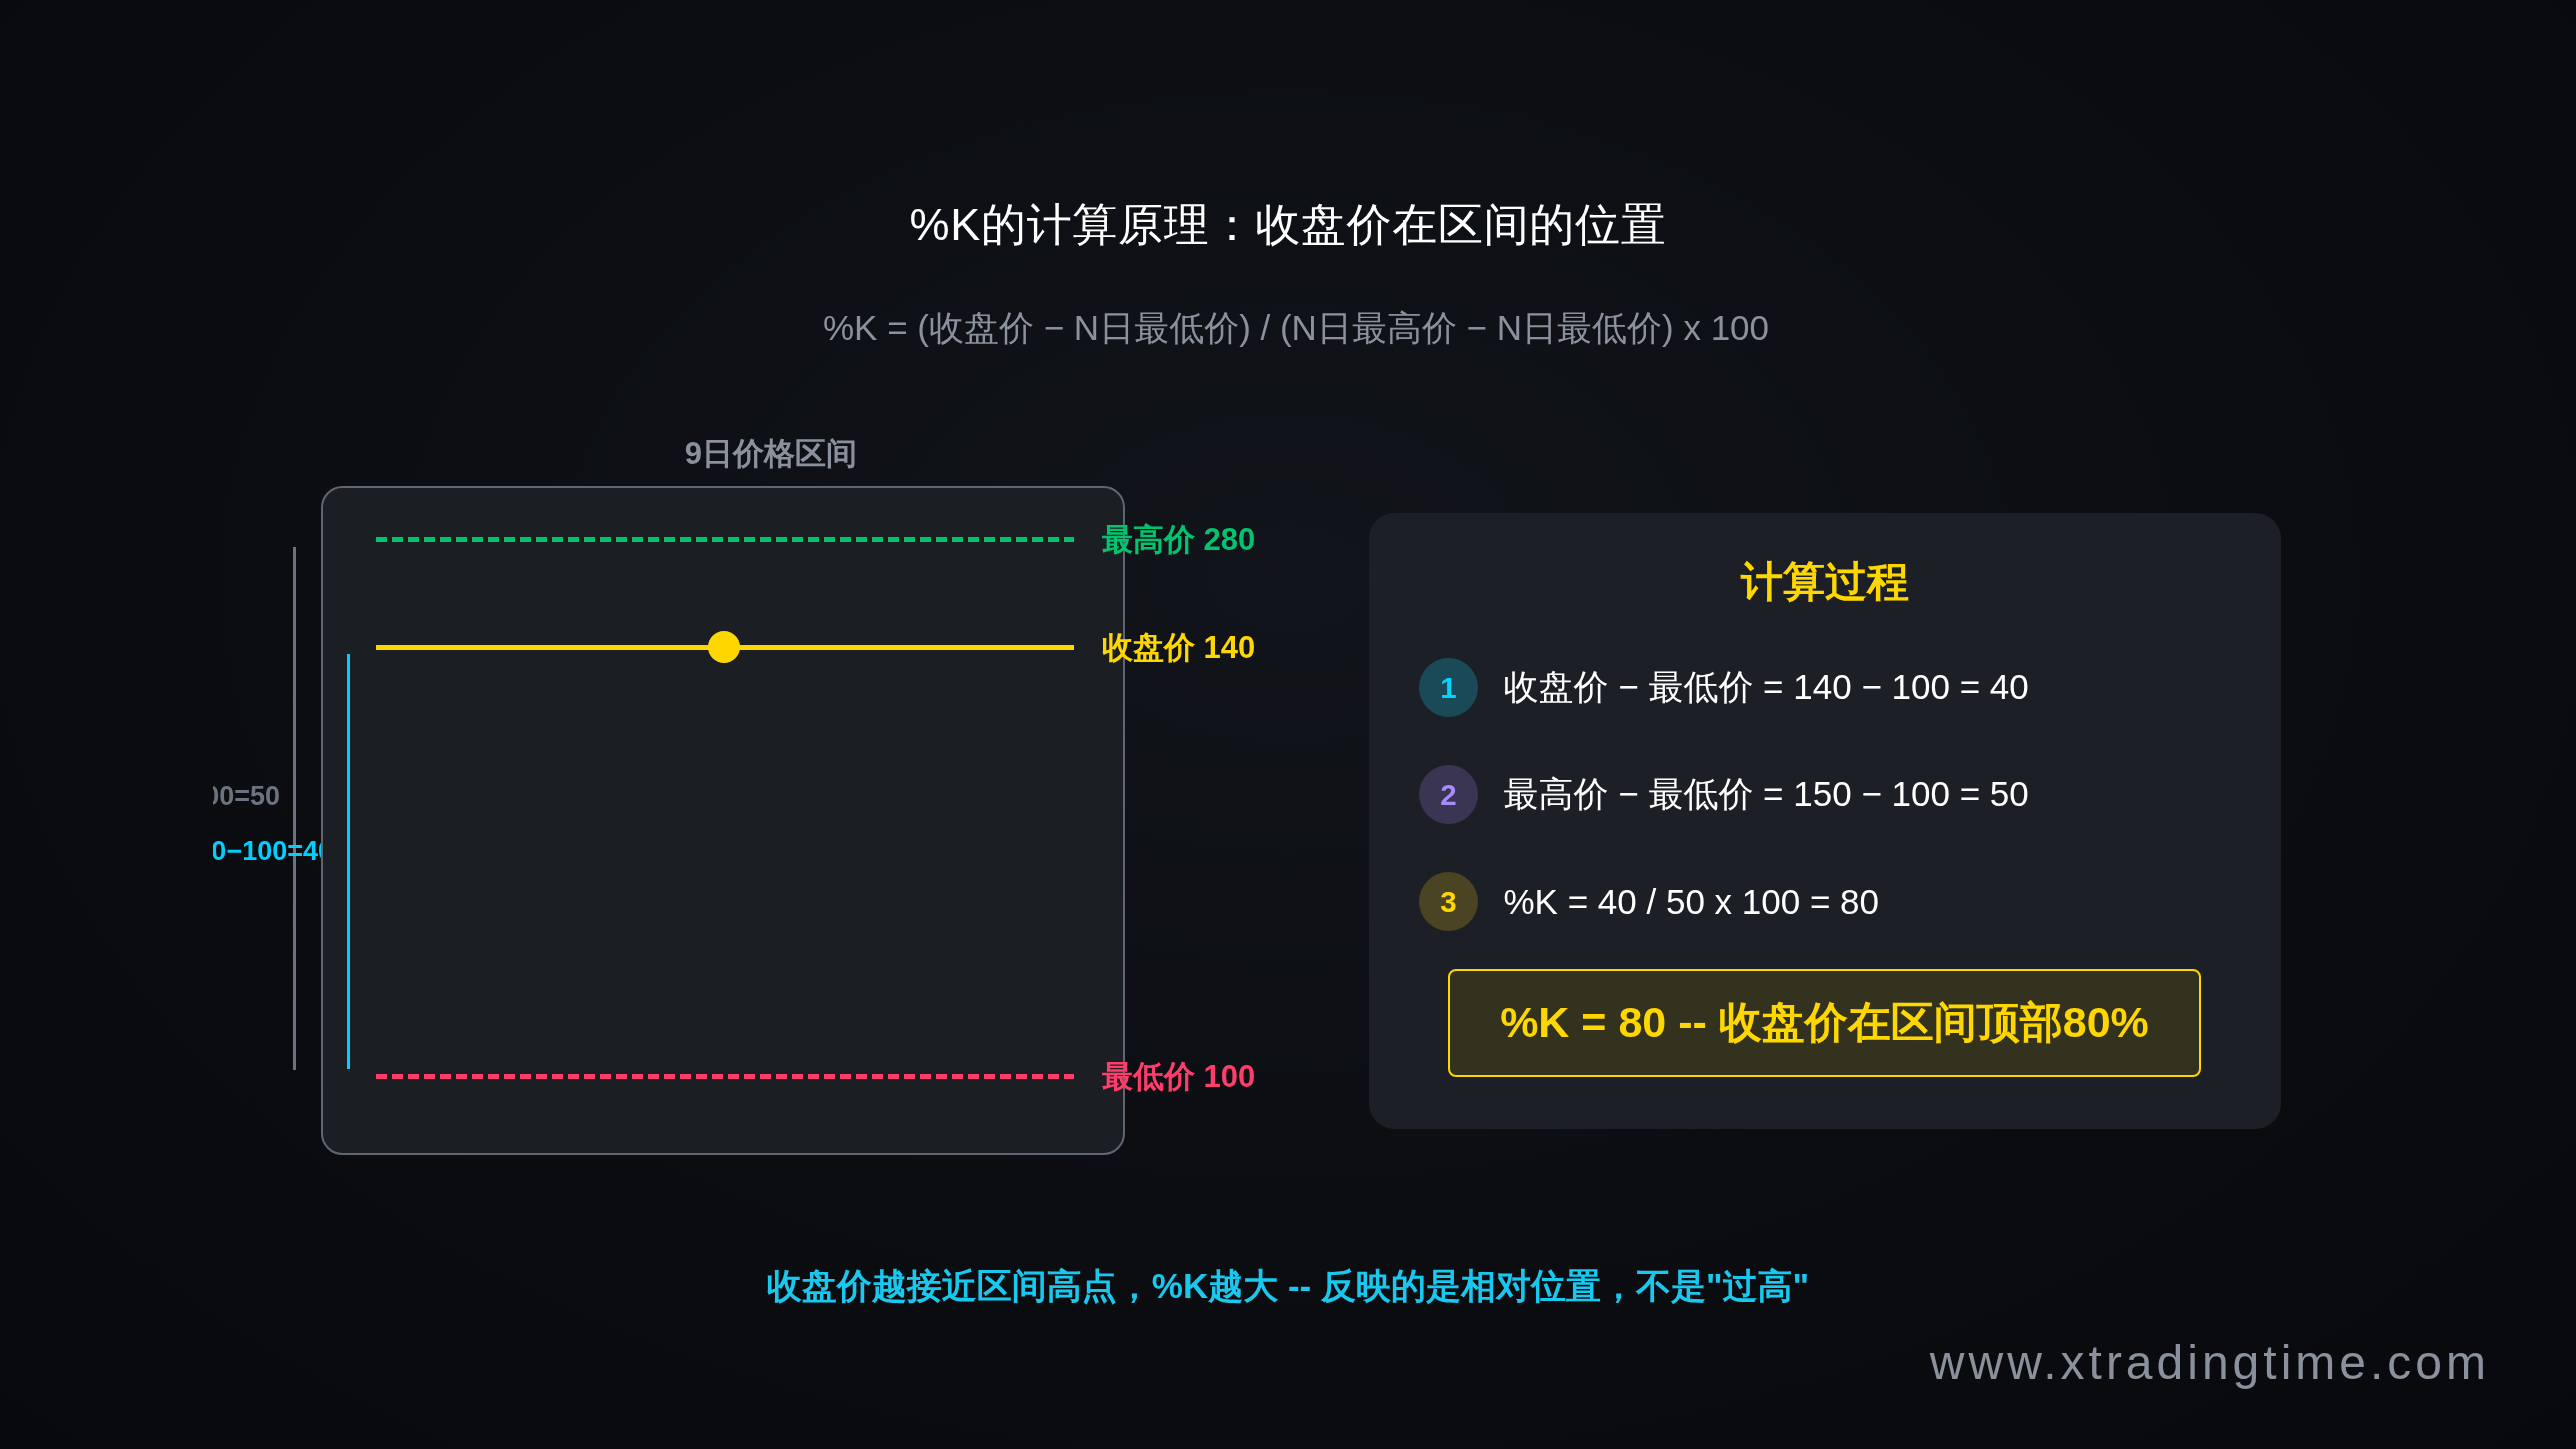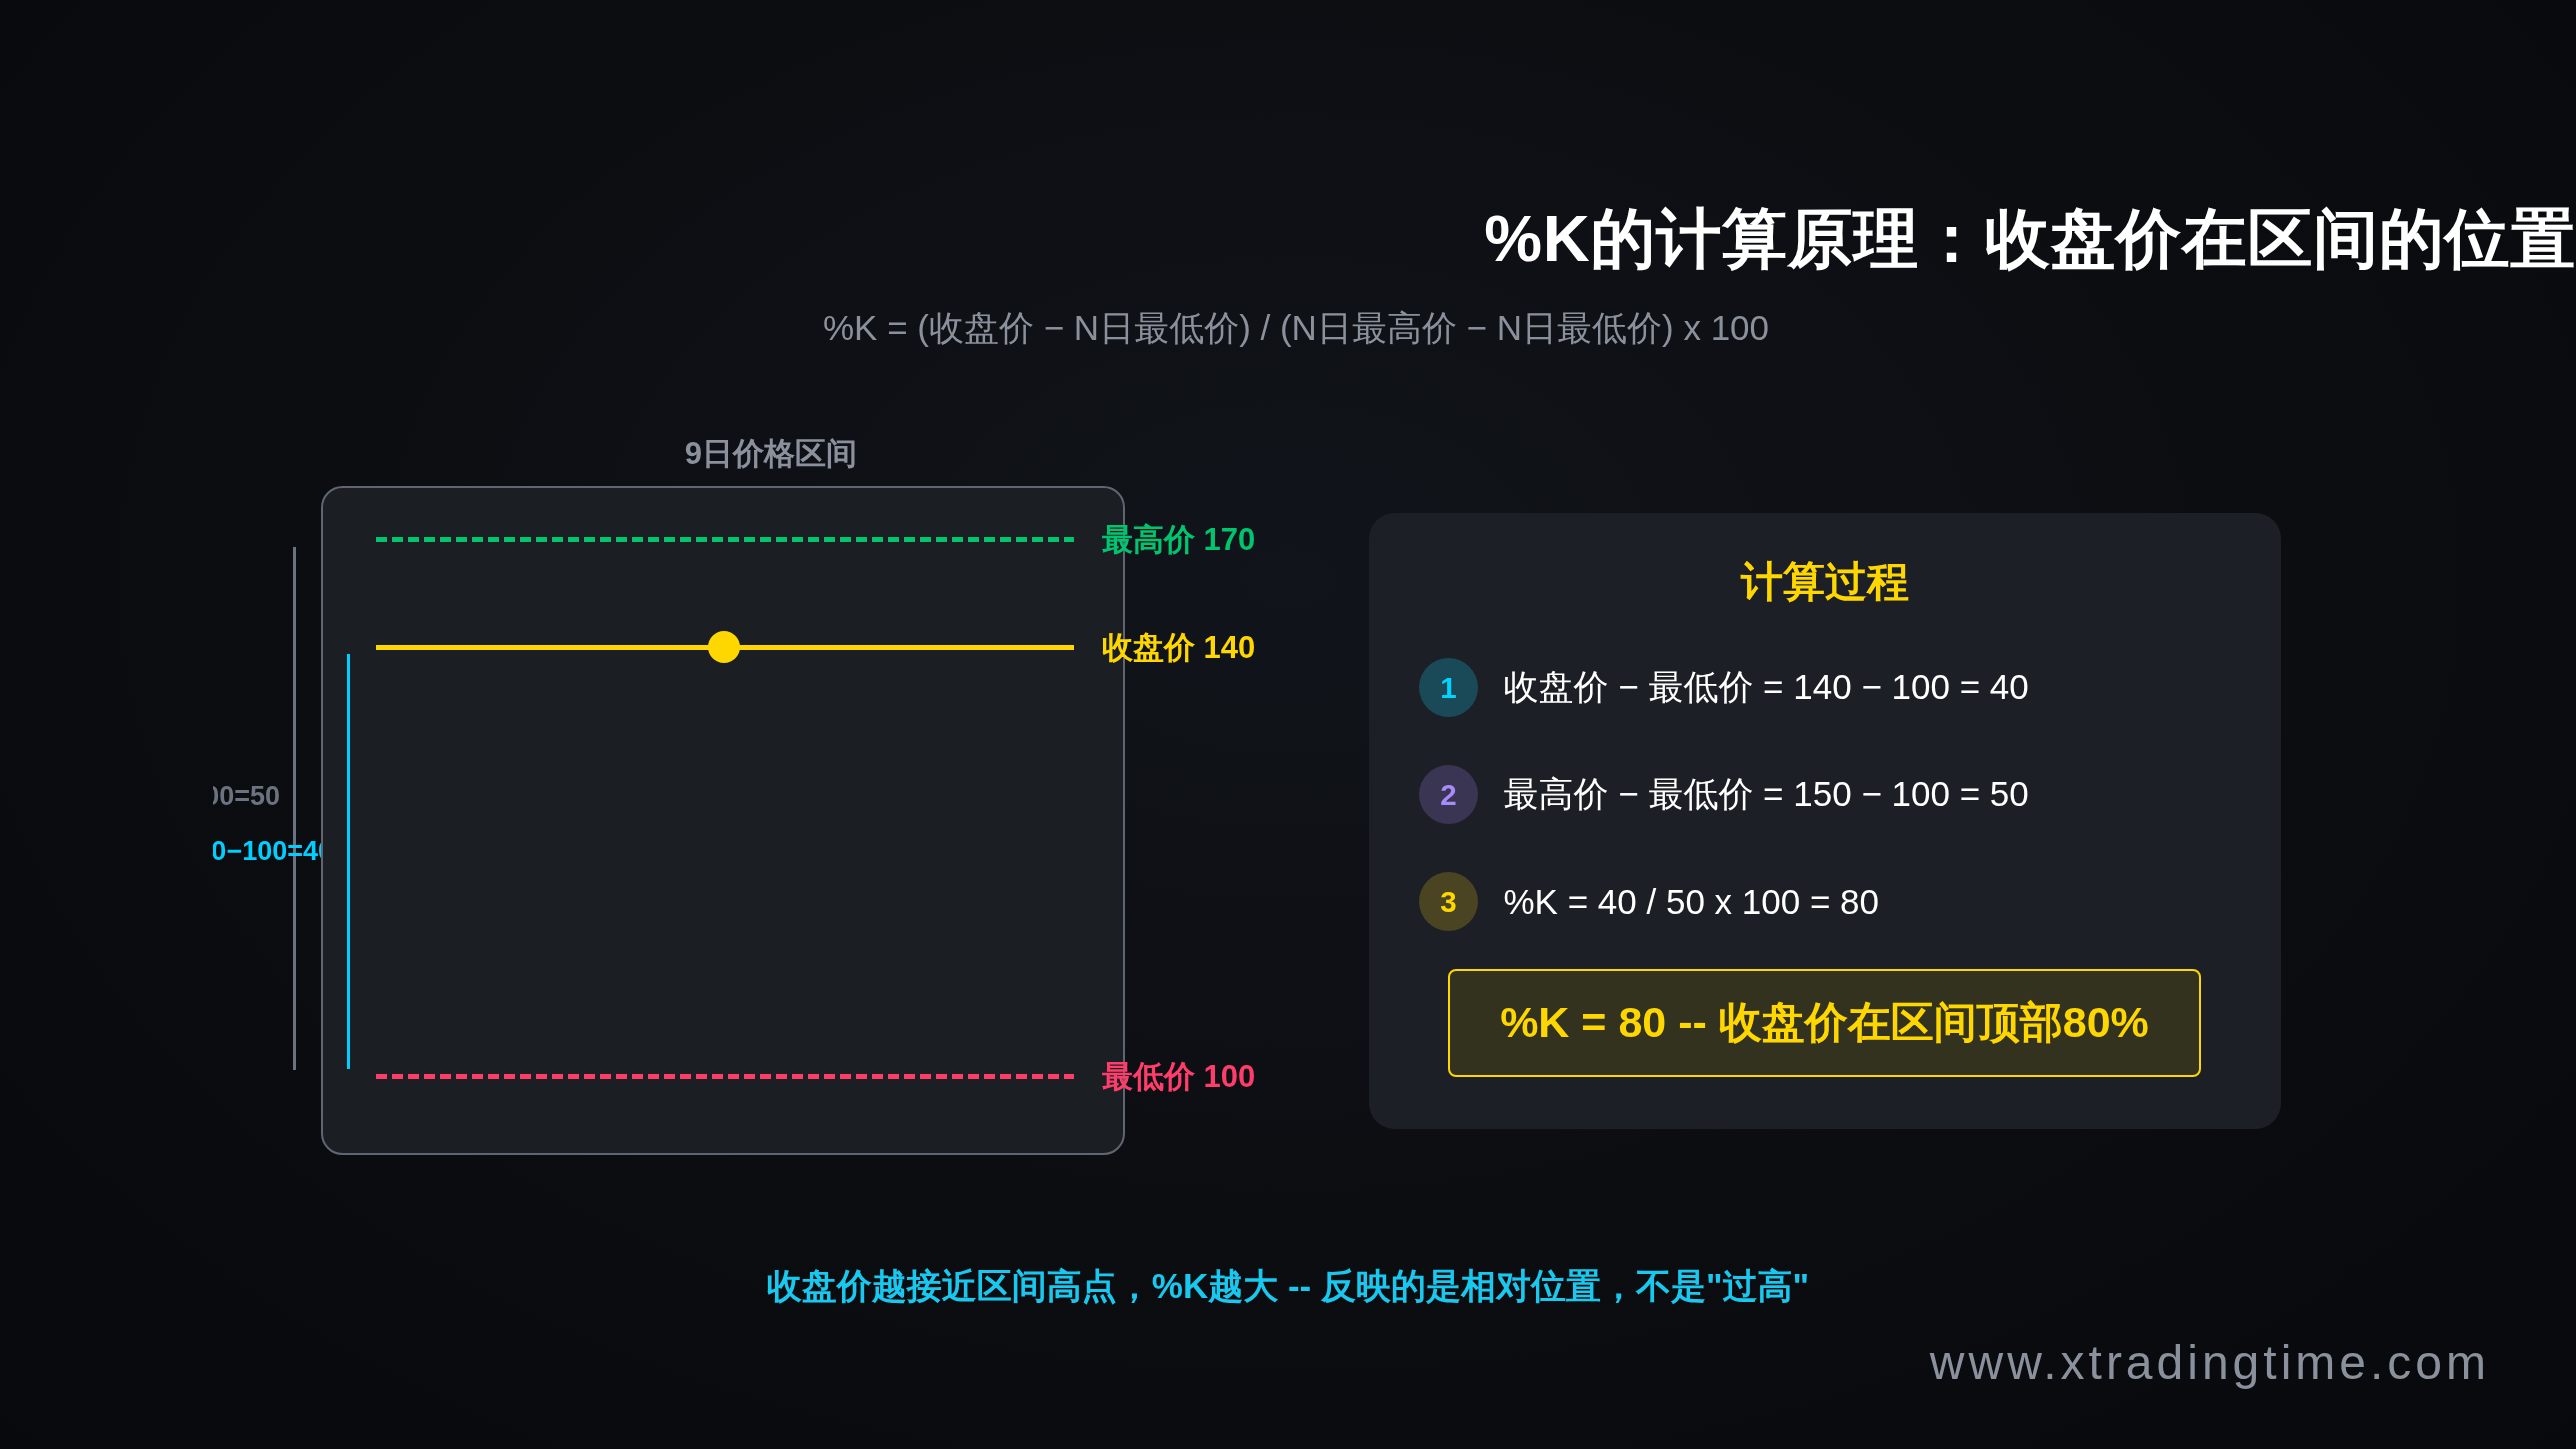--- a/index.html
+++ b/index.html
@@ -4,22 +4,22 @@
 <style>
   html, body { margin: 0; padding: 0; }
   body {
     width: 2576px; height: 1449px; overflow: hidden; position: relative;
     background: radial-gradient(ellipse at 50% 40%, #11141a 0%, #0b0d11 55%, #08090c 100%);
     font-family: "Liberation Sans", "DejaVu Sans", sans-serif;
     color: #ffffff;
   }
   .abs { position: absolute; }
   .title {
-    left: 0; width: 2576px; top: 195px; text-align: right;
-    font-size: 65px; font-weight: 700; color: #ffffff; letter-spacing: 0.7px;
+    left: 0; width: 2576px; top: 195px; text-align: center;
+    font-size: 45px; font-weight: 400; color: #ffffff; letter-spacing: 0.7px;
   }
   .subtitle {
     left: 0; width: 2576px; top: 305px; text-align: center;
     font-size: 35px; color: #8b919c; padding-left: 8px;
   }
   .range-label {
     left: 589px; width: 268px; top: 433px; text-align: right;
     font-size: 31px; font-weight: 700; color: #8b919c;
   }
   .range-box {
@@ -98,21 +98,21 @@
 <div class="abs clip-area">
   <span class="clip-text clip-gray">150−100=50</span>
   <span class="clip-text clip-cyan">140−100=40</span>
 </div>
 <div class="abs range-box"></div>
 <div class="abs vbar-cyan"></div>
 <div class="abs hline dashed-green"></div>
 <div class="abs hline solid-yellow"></div>
 <div class="abs close-dot"></div>
 <div class="abs hline dashed-red"></div>
-<div class="abs price-label lbl-high">最高价 170</div>
+<div class="abs price-label lbl-high">最高价 280</div>
 <div class="abs price-label lbl-close">收盘价 140</div>
 <div class="abs price-label lbl-low">最低价 100</div>
 
 <div class="abs calc-panel"></div>
 <div class="abs calc-title">计算过程</div>
 
 <div class="abs step step1">
   <div class="step-num n1">1</div>
   <div class="step-text">收盘价 − 最低价 = 140 − 100 = 40</div>
 </div>

